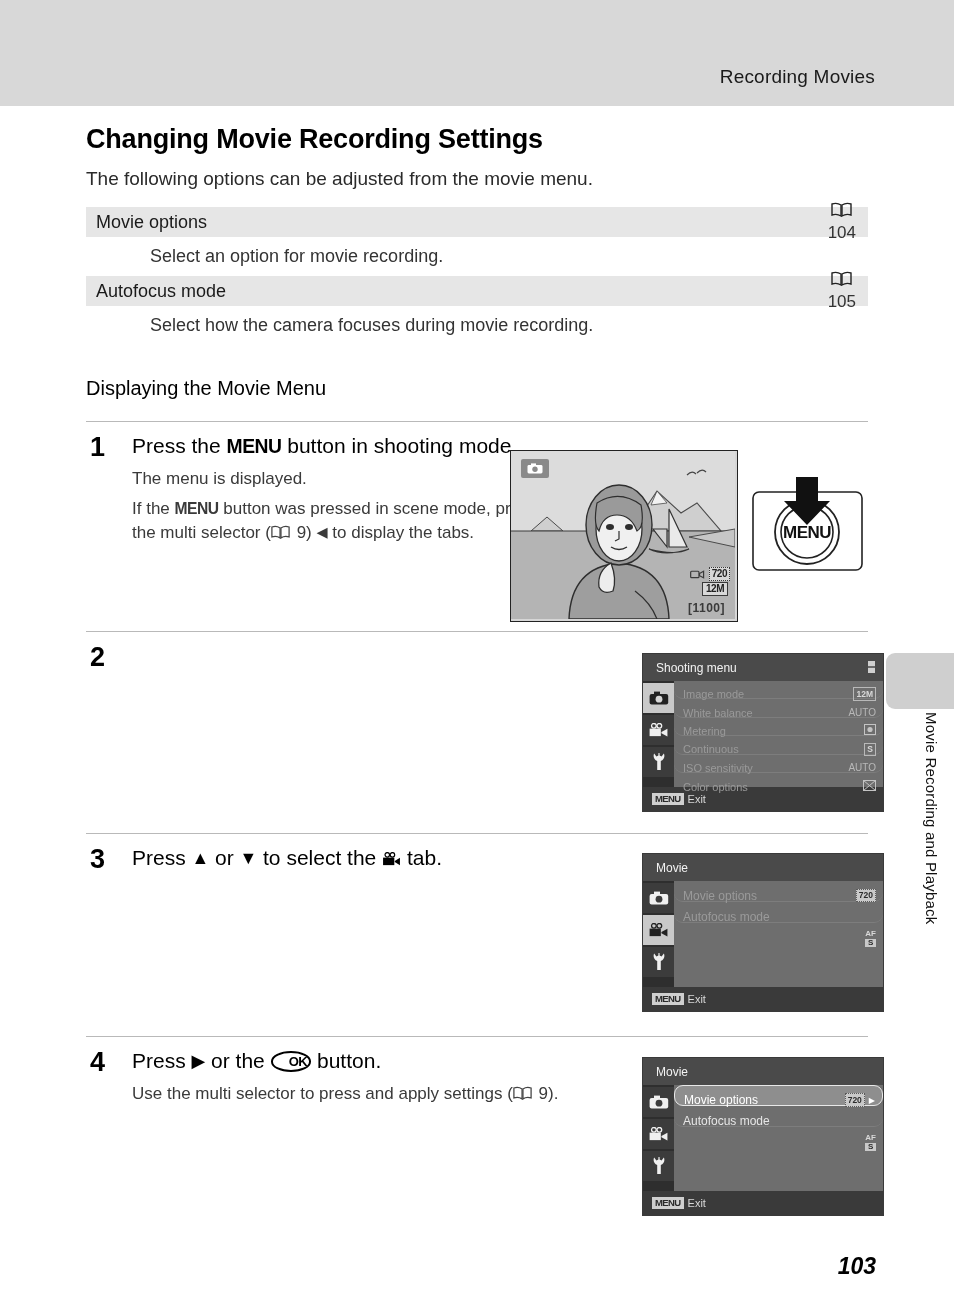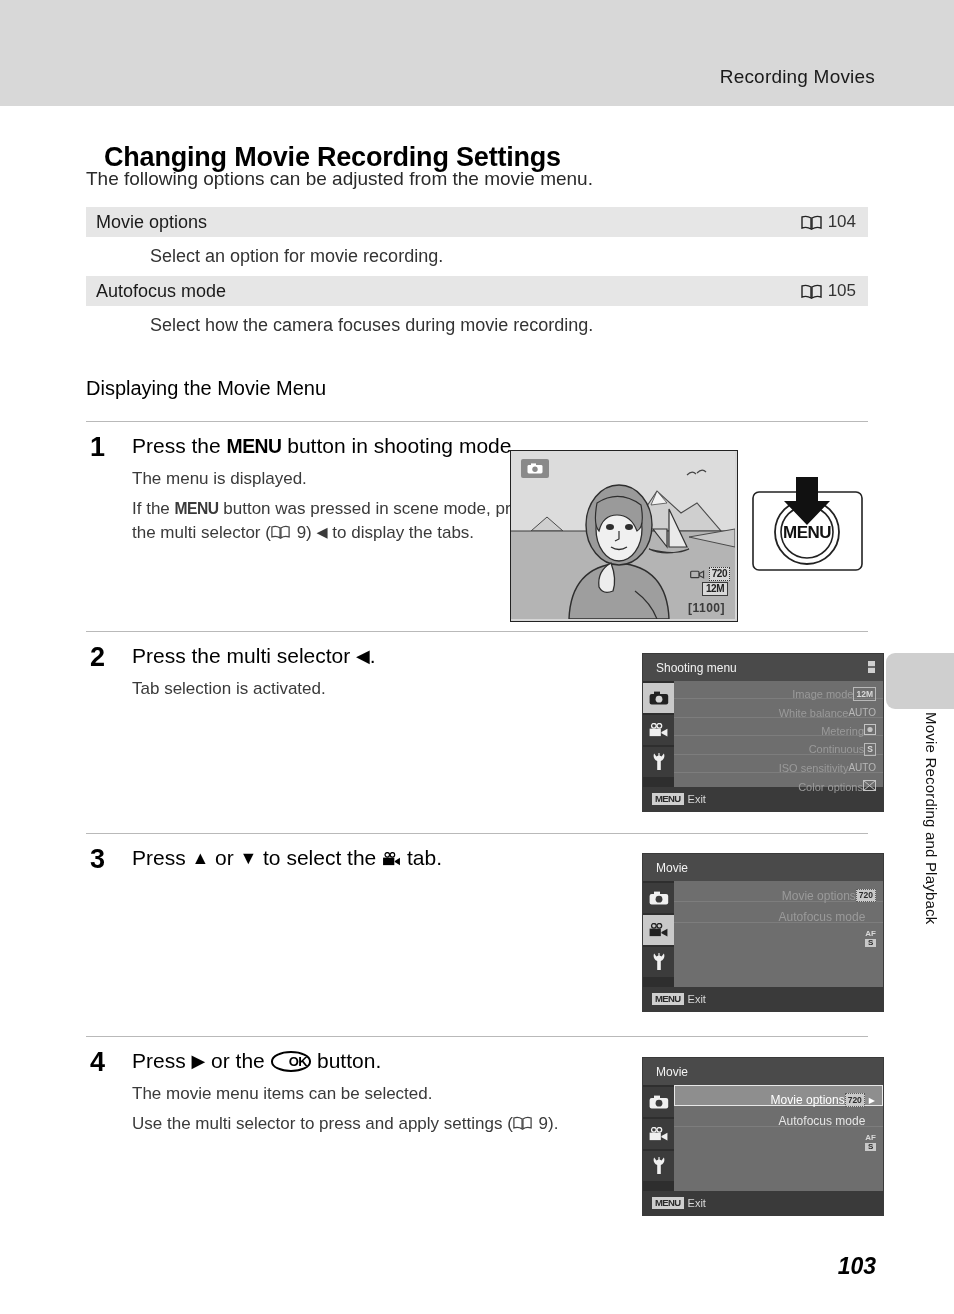--- a/index.html
+++ b/index.html
@@ -58,21 +58,21 @@
 
   
   .content {
     position: absolute;
     left: 86px;
     top: 0;
     width: 782px;
   }
 
   h1.section-title {
-    margin: 18px;
+    margin: 0;
     position: absolute;
     top: 124px;
     left: 0;
     font-size: 27px;
     font-weight: bold;
     letter-spacing: -0.2px;
     color: #000;
   }
   .intro {
     position: absolute;
@@ -101,20 +101,21 @@
   .opt-name {
     font-size: 18px;
     color: #1a1a1a;
   }
   .opt-ref {
     font-size: 17px;
     color: #333;
     display: flex;
     align-items: center;
     gap: 6px;
+    flex-direction: column;
   }
   .opt-desc {
     font-size: 18px;
     color: #333;
     padding: 9px 0 9px 64px;
   }
 
   
   .book-icon {
     display: inline-block;
@@ -260,26 +261,27 @@
   .cs-tab svg { display:block; }
   .cs-list {
     flex: 1;
     background: #6e6e6e;
     padding: 0;
   }
   .cs-item {
     height: 18.4px;
     display: flex;
     align-items: center;
-    justify-content: flex-end;
+    justify-content: space-between;
     padding: 9px 7px 0 9px;
     color: #9a9a9a;
     font-size: 11px;
     border-bottom: 1px solid #7d7d7d;
     box-sizing: border-box;
+    border-radius: 9px;
   }
   .cs-item .val { font-size: 10px; color: #b8b8b8; }
   .cs-footer {
     height: 24px;
     background: #3a3a3a;
     display: flex;
     align-items: center;
     padding-left: 9px;
     gap: 4px;
   }
@@ -397,43 +399,38 @@
       <p class="step-p">The menu is displayed.</p>
       <p class="step-p"><span>If the </span><span class="menu-word">MENU</span><span> button was pressed in scene mode, press the multi selector (</span><span class="book-icon"><svg width="19" height="14" viewBox="0 0 21 15">
               <path d="M1 2 C4 1, 7.5 1.4, 10 3 L10 14 C7.5 12.4, 4 12, 1 13 Z" fill="none" stroke="#444" stroke-width="1.4"></path>
               <path d="M20 2 C17 1, 13.5 1.4, 11 3 L11 14 C13.5 12.4, 17 12, 20 13 Z" fill="none" stroke="#444" stroke-width="1.4"></path>
             </svg></span> <span>9</span><span>) </span><span class="tri">◀</span><span> to display the tabs.</span></p>
     </div>
   </div>
 
   <div class="step" style="top:631px;">
     <div class="step-num">2</div>
-    <div class="step-body" style="width:470px;">
-      <div class="step-head"><span>Press the multi selector </span><span class="tri">◀</span><span>.</span></div>
-      <p class="step-p">Tab selection is activated.</p>
-    </div>
   </div>
 
   <div class="step" style="top:833px;">
     <div class="step-num">3</div>
     <div class="step-body" style="width:470px;">
       <div class="step-head"><span>Press </span><span class="tri">▲</span><span> or </span><span class="tri">▼</span><span> to select the </span><span class="movie-tab-glyph"><svg width="19" height="15" viewBox="0 0 20 16">
               <circle cx="5.5" cy="3" r="2.4" fill="none" stroke="#000" stroke-width="1.3"></circle>
               <circle cx="11" cy="3" r="2.4" fill="none" stroke="#000" stroke-width="1.3"></circle>
               <path d="M1 6 h12 v8 h-12 z" fill="#000"></path>
               <path d="M13.5 9.6 L19 6.2 v8 L13.5 10.6 z" fill="#000"></path>
             </svg></span><span> tab.</span></div>
     </div>
   </div>
 
   <div class="step" style="top:1036px;">
     <div class="step-num">4</div>
     <div class="step-body" style="width:500px;">
       <div class="step-head"><span>Press </span><span class="tri">▶</span><span> or the </span><span class="ok-glyph">OK</span><span> button.</span></div>
-      <p class="step-p">The movie menu items can be selected.</p>
       <p class="step-p"><span>Use the multi selector to press and apply settings (</span><span class="book-icon"><svg width="19" height="14" viewBox="0 0 21 15">
               <path d="M1 2 C4 1, 7.5 1.4, 10 3 L10 14 C7.5 12.4, 4 12, 1 13 Z" fill="none" stroke="#444" stroke-width="1.4"></path>
               <path d="M20 2 C17 1, 13.5 1.4, 11 3 L11 14 C13.5 12.4, 17 12, 20 13 Z" fill="none" stroke="#444" stroke-width="1.4"></path>
             </svg></span> <span>9</span><span>).</span></p>
     </div>
   </div>
 </div>
 
 <div class="lcd-frame">
   <svg width="224" height="168" viewBox="0 0 224 168">

